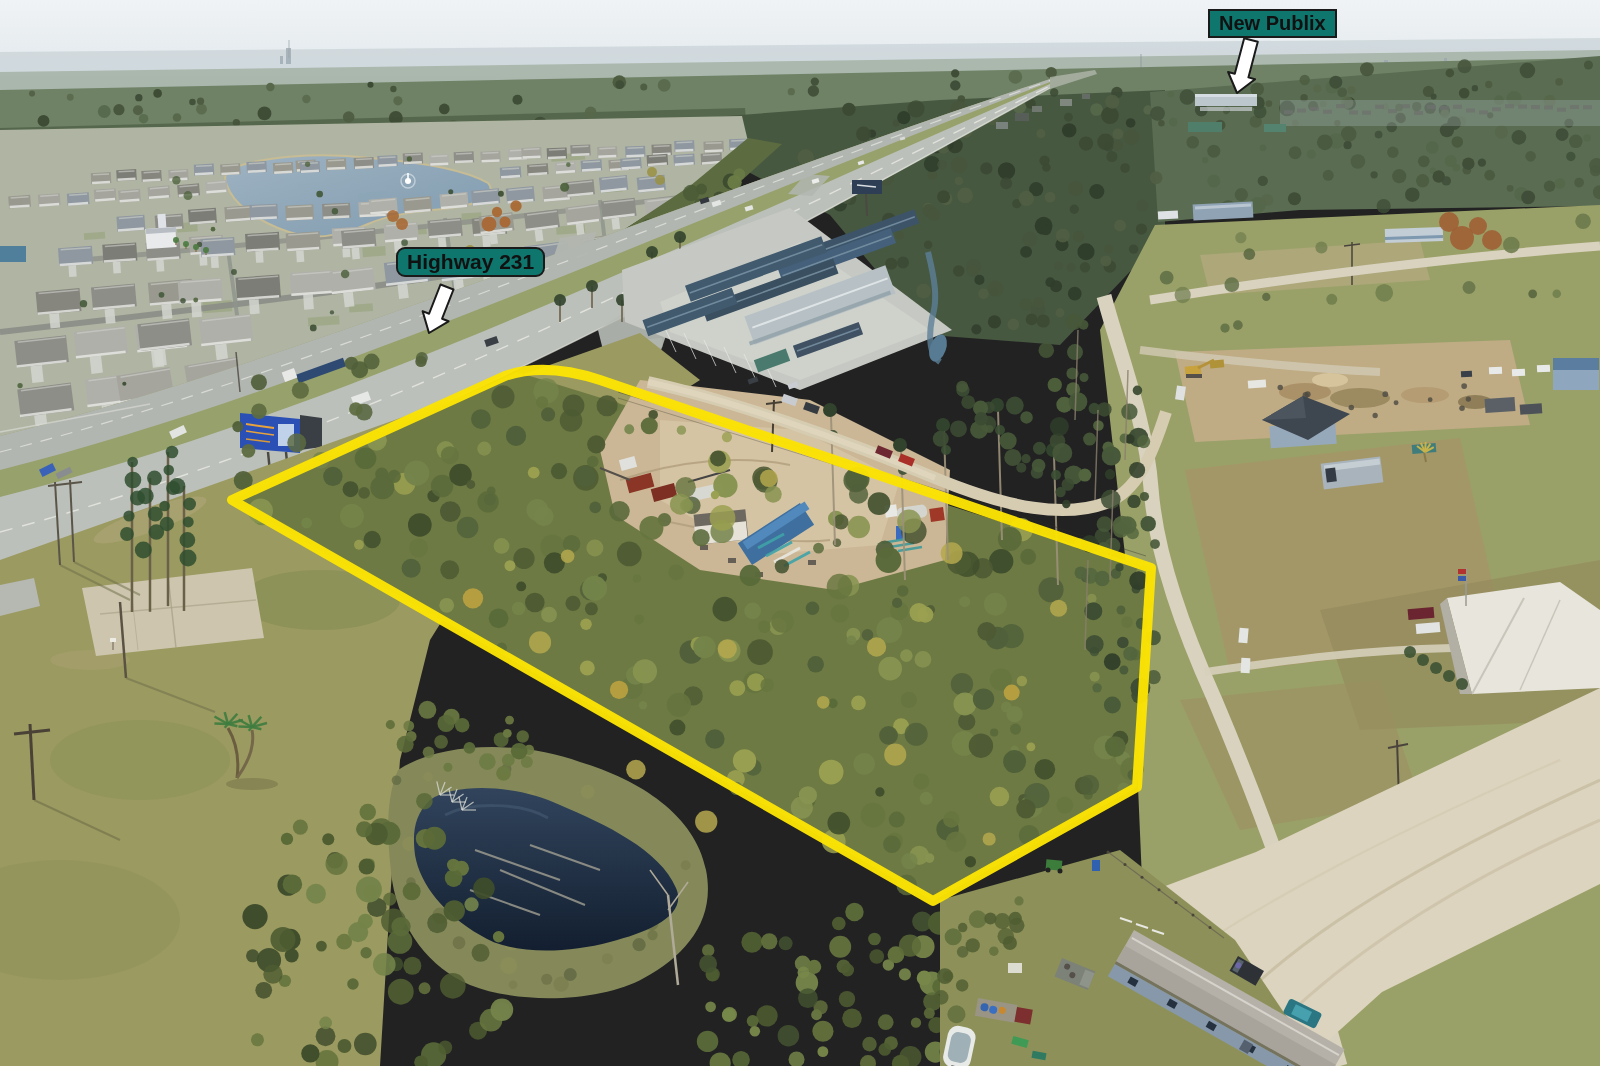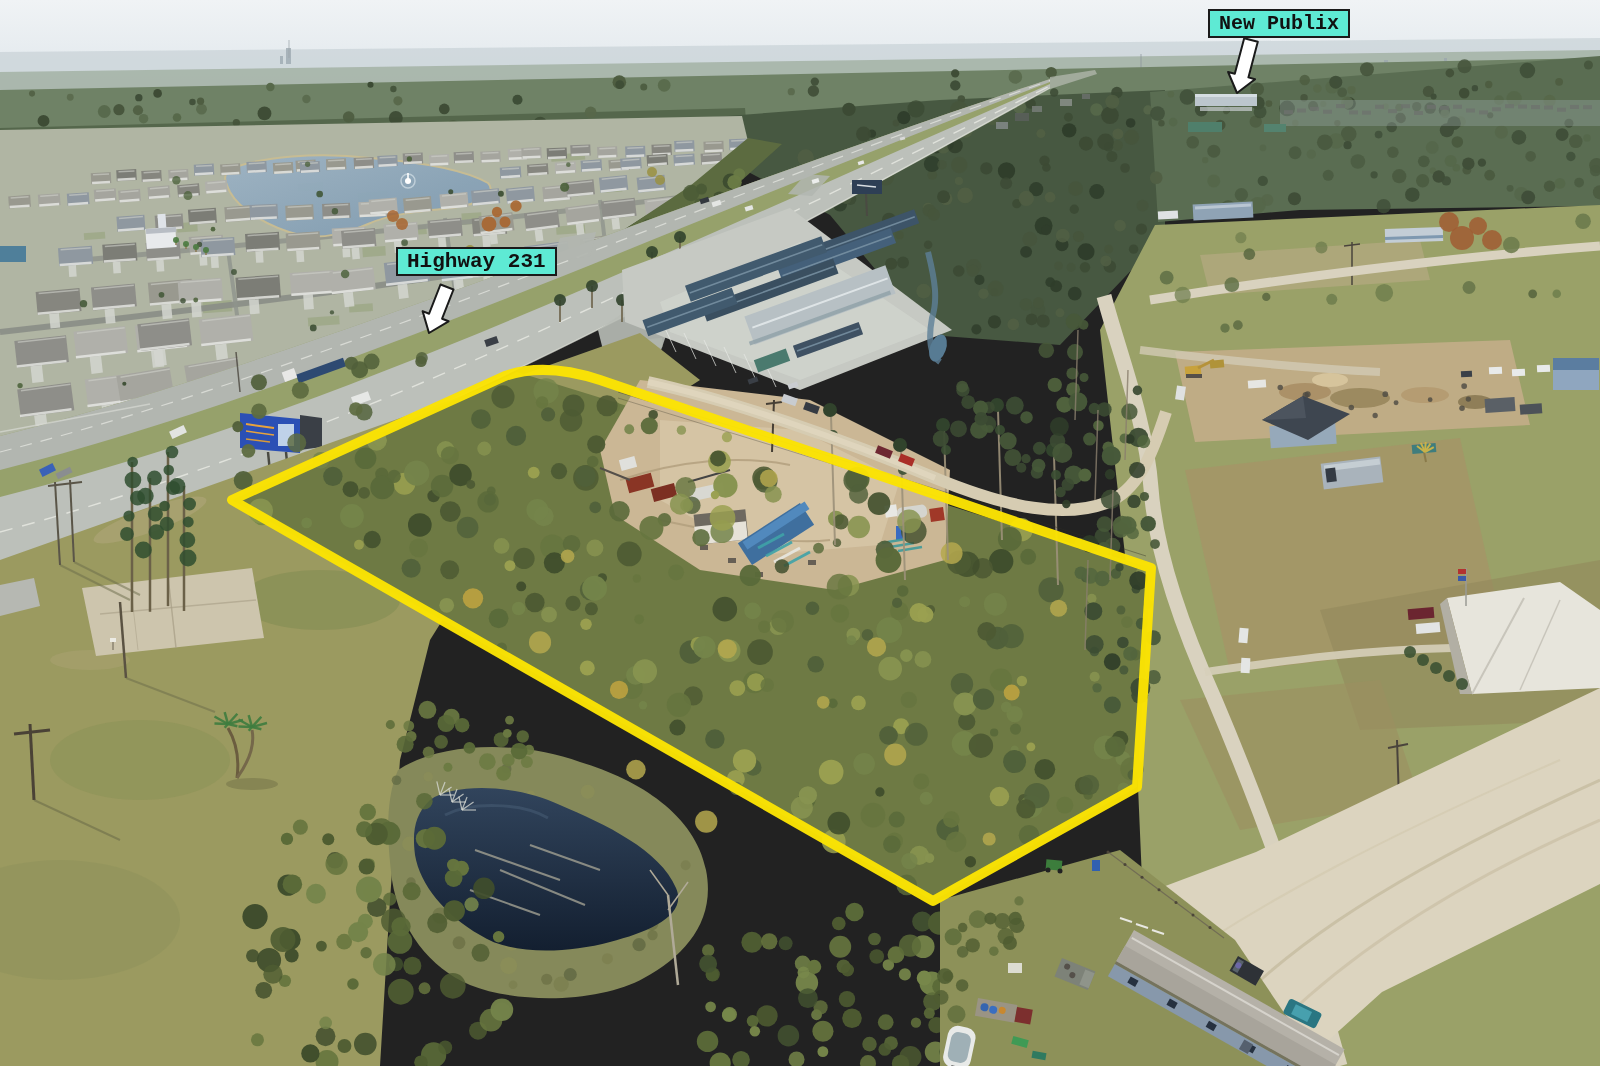--- a/index.html
+++ b/index.html
@@ -1,29 +1,29 @@
 <!DOCTYPE html>
 <html><head>
 <meta charset="utf-8">
 <style>
   html,body{margin:0;padding:0;background:#222;}
   #stage{position:relative;width:1600px;height:1066px;overflow:hidden;font-family:"Liberation Sans",sans-serif;}
   #scene{position:absolute;left:0;top:0;}
   .label-box{
     position:absolute;
-    background:#5eead4;
+    background:#0f766e;
     border:2px solid #1a1a1a;
     color:#111;
-    font-family:Liberation Mono, monospace;
+    font-family:Liberation Sans, sans-serif;
     font-weight:bold;
     white-space:nowrap;
     box-sizing:border-box;
   }
   #publix-label{left:1208px;top:9px;font-size:20px;padding:1px 9px;}
-  #highway-label{left:396px;top:247px;font-size:21px;padding:1px 9px;}
+  #highway-label{left:396px;top:247px;font-size:21px;padding:1px 9px;border-radius:9px;}
   .watermark{
     position:absolute;left:6px;top:998px;
     font-family:"DejaVu Sans",sans-serif;
     font-size:31px;letter-spacing:1px;
     color:rgba(255,255,255,0.9);
   }
 </style>
 </head>
 <body>
 

